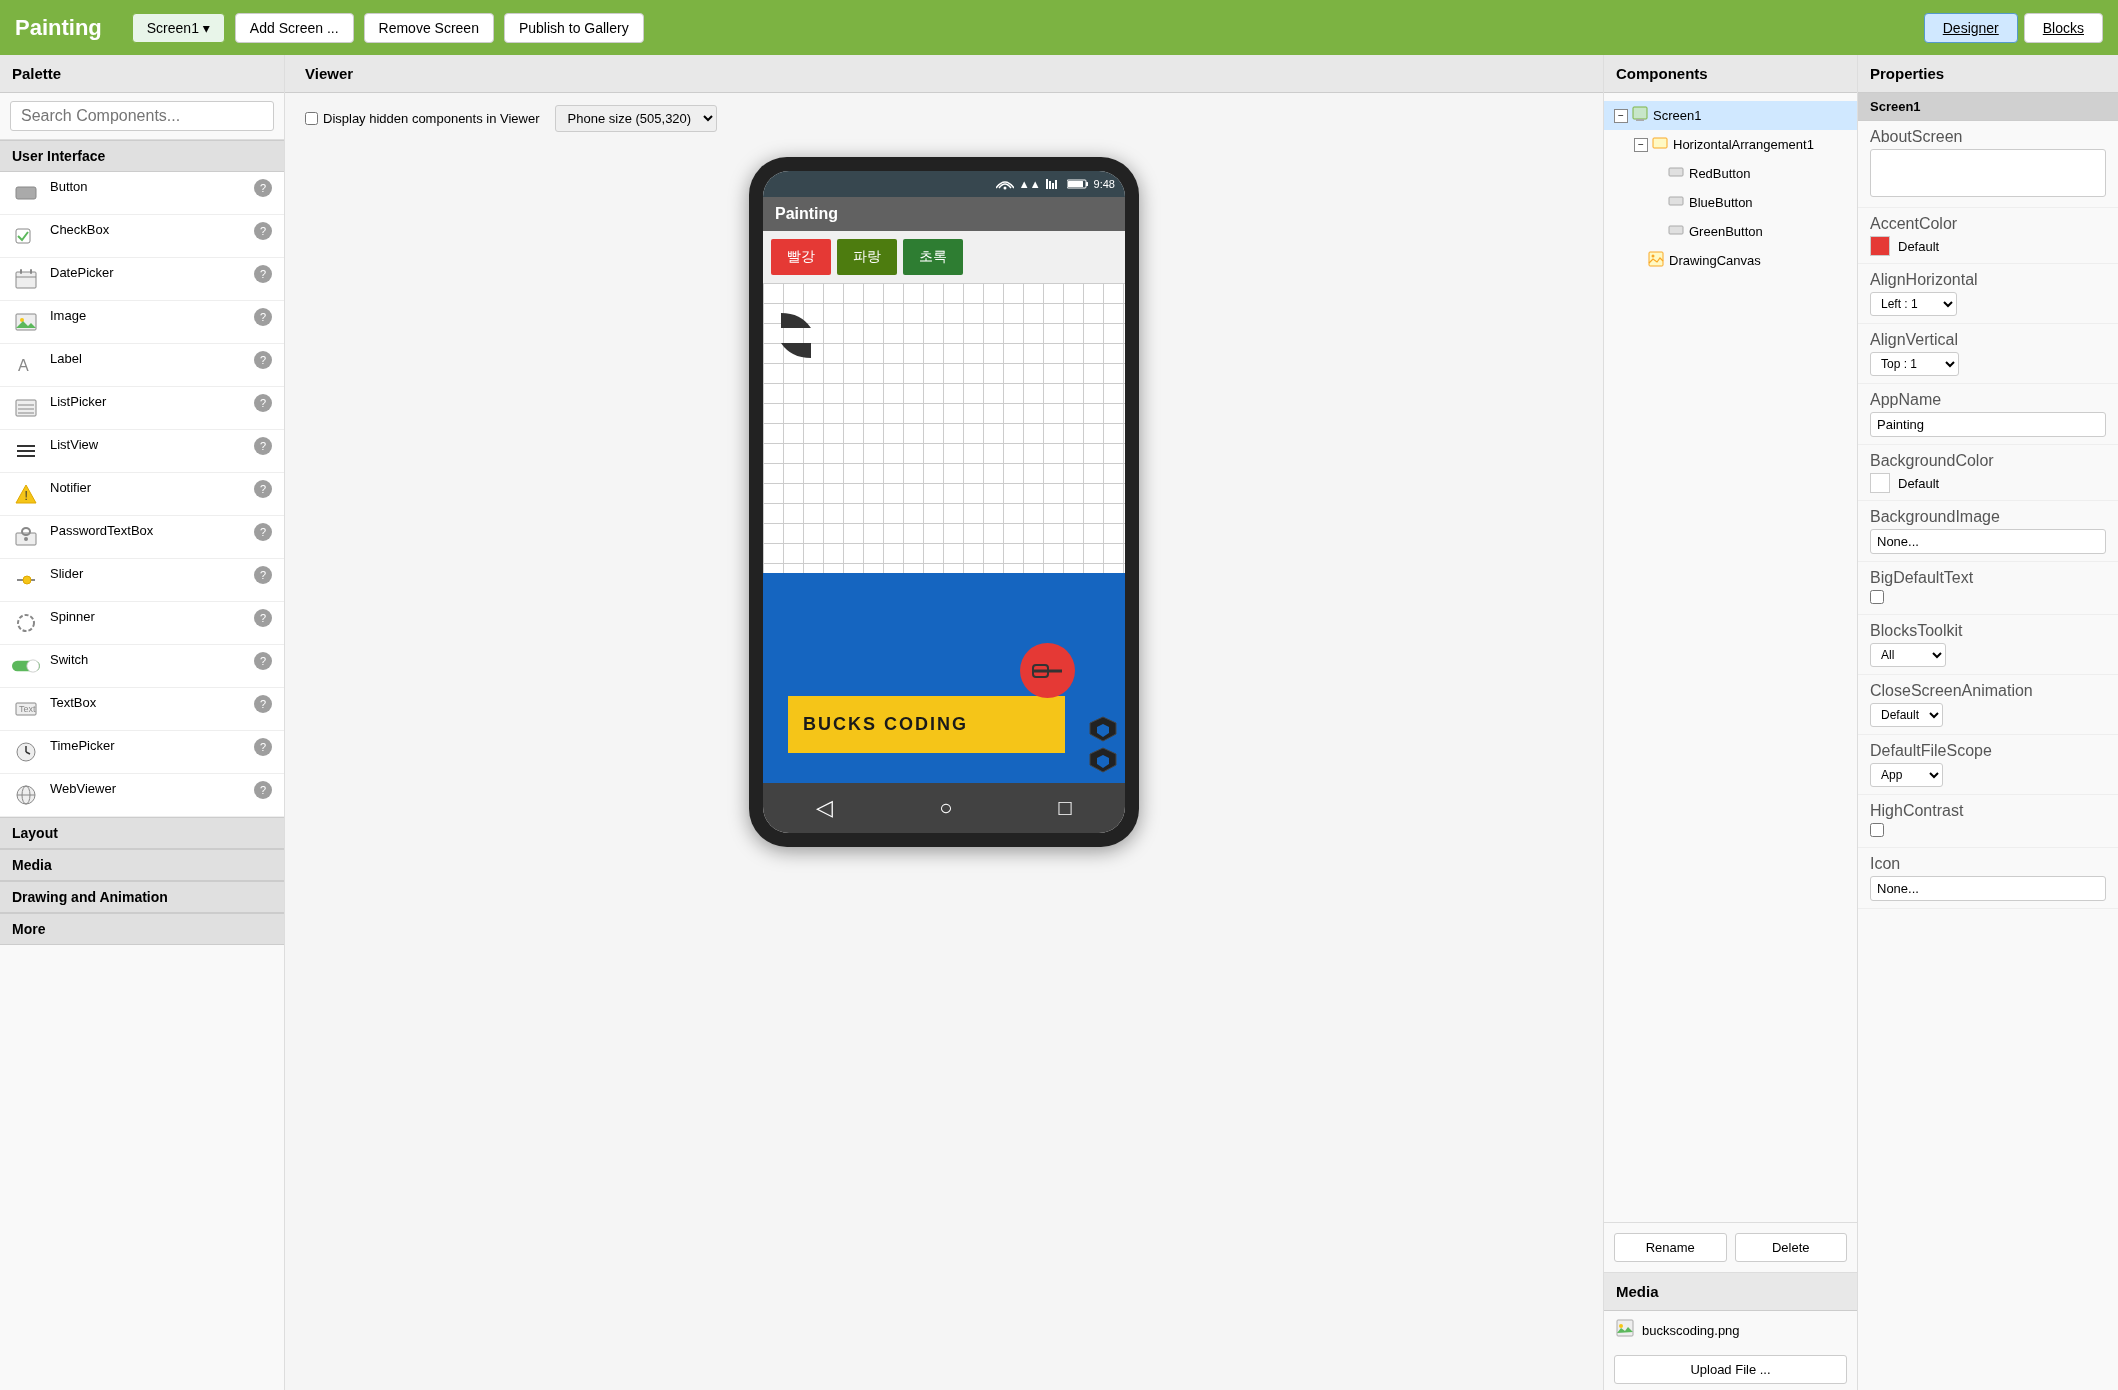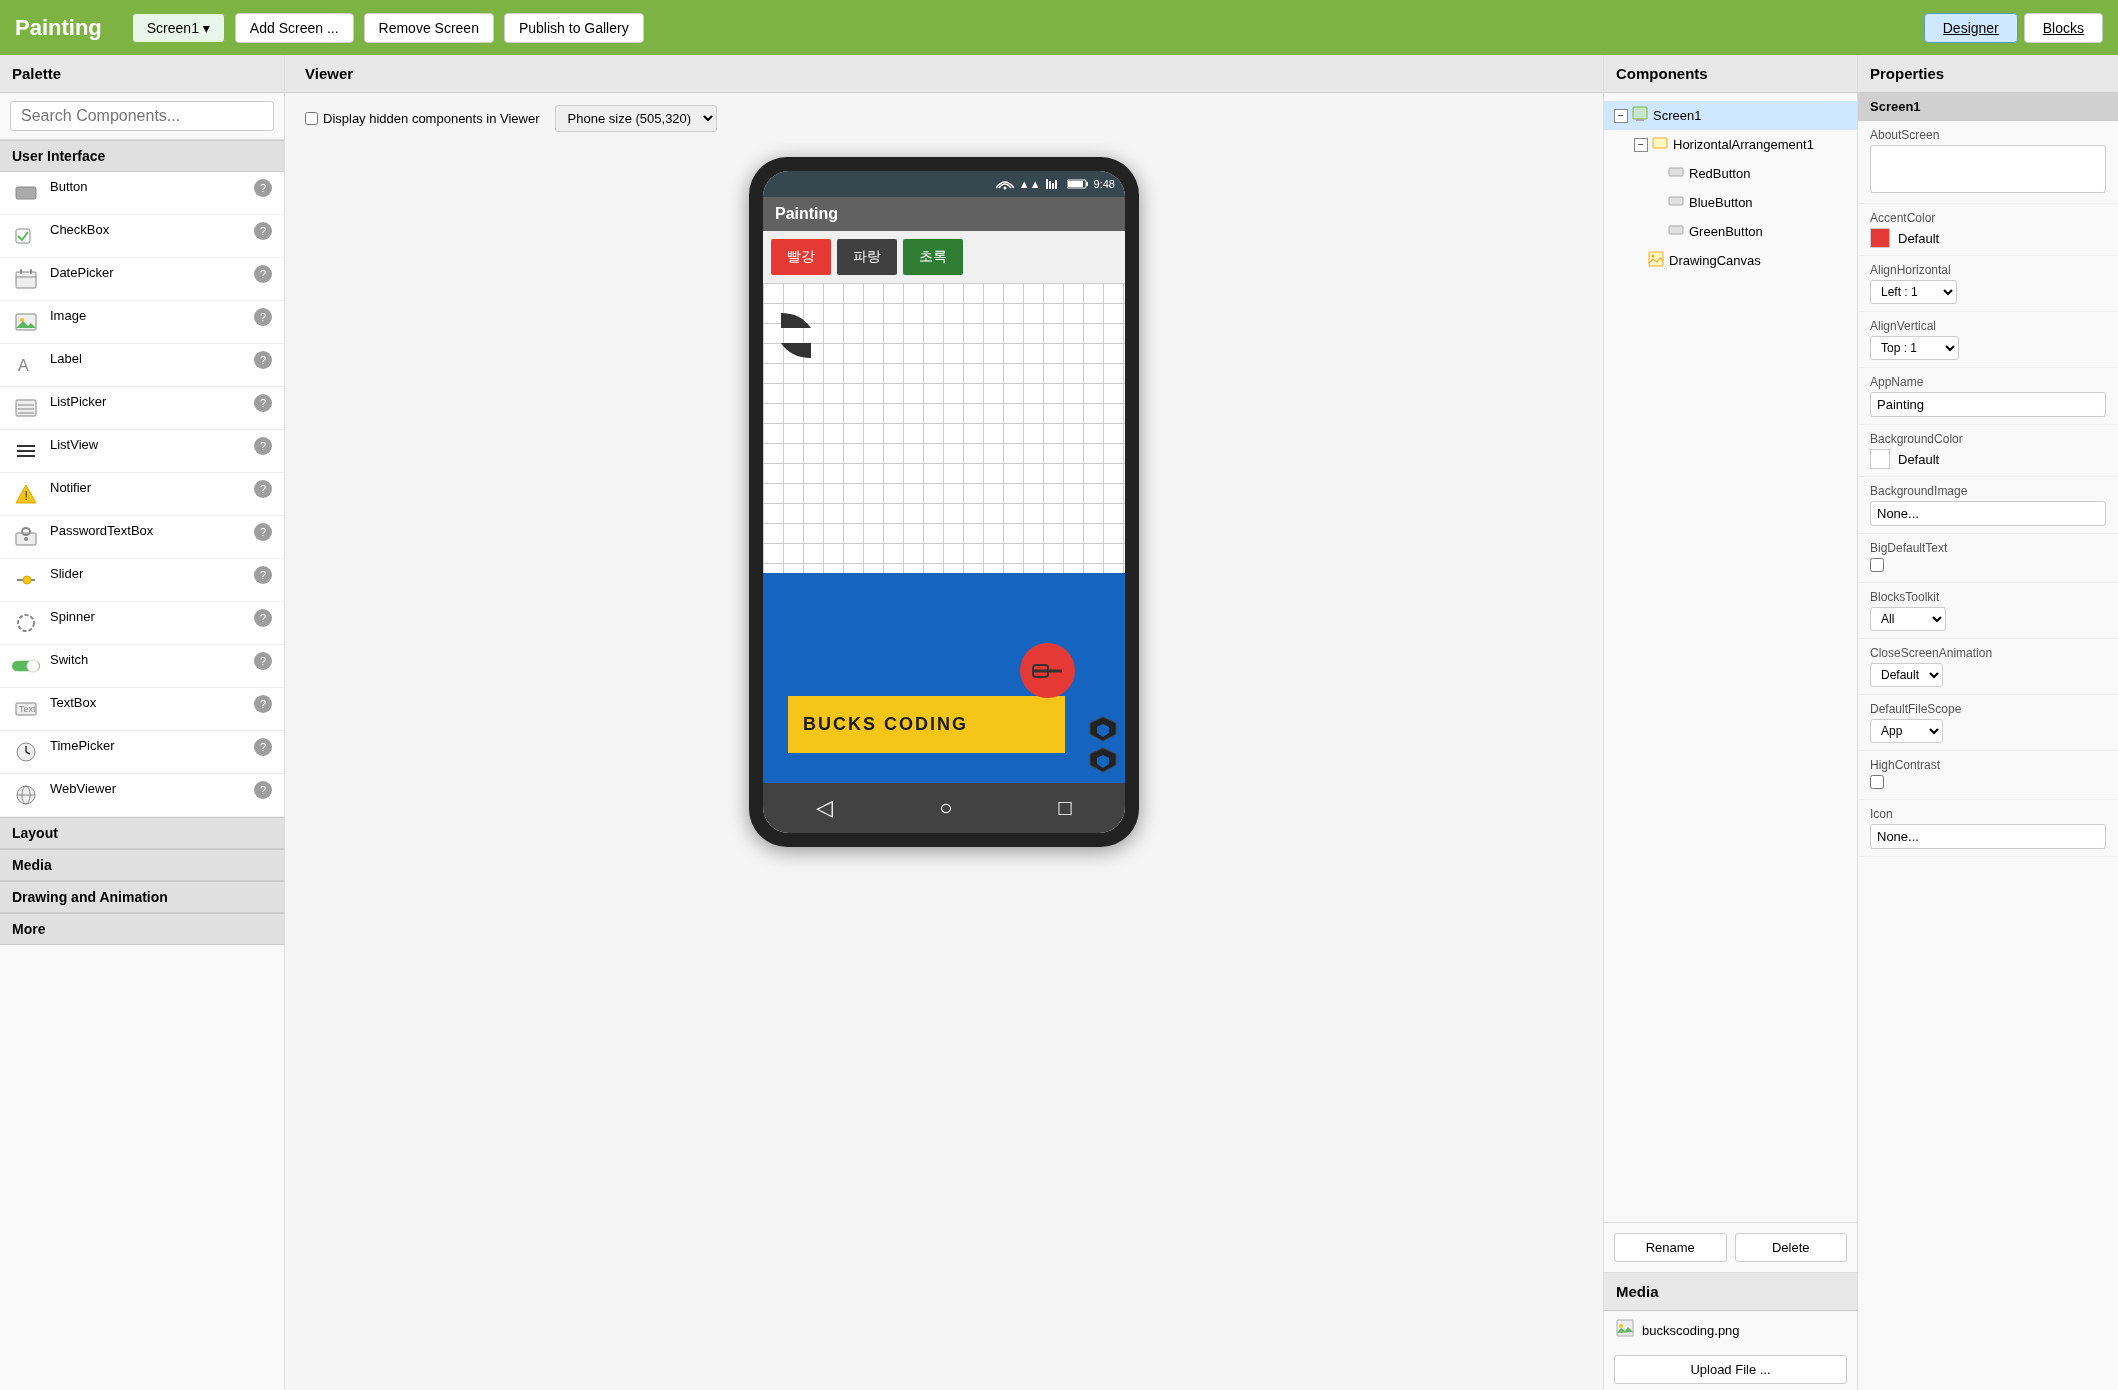--- a/index.html
+++ b/index.html
@@ -207,21 +207,21 @@
     }
     .phone-btn-red {
       background: #e53935;
       color: white;
       padding: 8px 16px;
       font-size: 14px;
       border: none;
       border-radius: 2px;
     }
     .phone-btn-blue {
-      background: #404040;
+      background: #4d7c0f;
       color: white;
       padding: 8px 16px;
       font-size: 14px;
       border: none;
       border-radius: 2px;
     }
     .phone-btn-green {
       background: #2e7d32;
       color: white;
       padding: 9px 16px;
@@ -364,21 +364,21 @@
       padding: 6px 12px;
       font-size: 13px;
       font-weight: bold;
       border-bottom: 1px solid #ccc;
     }
     .prop-item {
       padding: 7px 12px;
       border-bottom: 1px solid #eee;
     }
     .prop-label {
-      font-size: 12px;
+      font-size: 16px;
       color: #555;
       margin-bottom: 3px;
     }
     .prop-input {
       width: 100%;
       padding: 4px 6px;
       border: 1px solid #ccc;
       border-radius: 3px;
       font-size: 13px;
       min-height: 48px;

